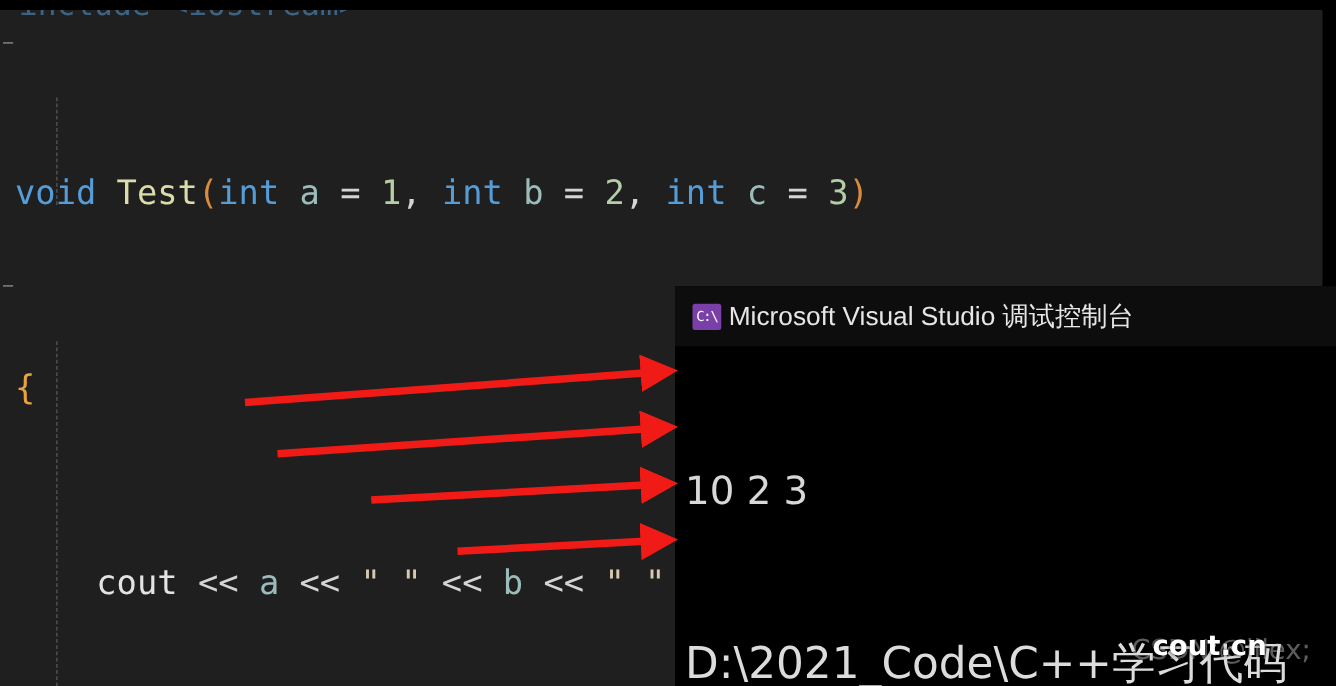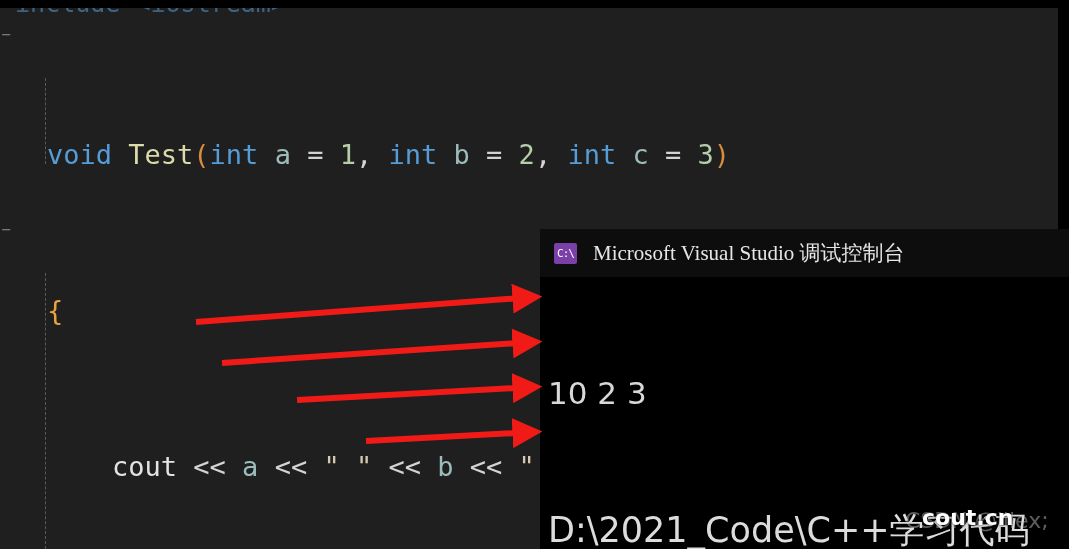--- a/index.html
+++ b/index.html
@@ -62,21 +62,21 @@
   #code {
     position: absolute;
     left: 12px;
     top: 10px;
     white-space: pre;
     font-size: 27px;
     line-height: 39px;
     letter-spacing: 0px;
     color: #d4d4d4;
   }
-  .ln { height: 39px; position: relative; margin-left: 35px; }
+  .ln { height: 39px; position: relative; }
 
   
   .kw   { color: #569cd6; }          
   .fn   { color: #dcdcaa; }          
   .var  { color: #9cbcbc; }          
   .num  { color: #b5cea8; }          
   .op   { color: #d4d4d4; }          
   .paren{ color: #da8c3e; }          
   .brace{ color: #e8a33d; }          
   .str  { color: #d6c9b0; }          
@@ -114,23 +114,23 @@
     color: #ffffff;
     font-size: 11px;
     font-family: "DejaVu Sans Mono", monospace;
     display: flex;
     align-items: center;
     justify-content: center;
     letter-spacing: -1px;
     flex: none;
   }
   #console-title {
-    margin-left: 16px;
+    margin-left: 6px;
     color: #e6e6e6;
-    font-family: Liberation Serif, serif;
+    font-family: Liberation Sans, sans-serif;
     font-size: 21px;
     white-space: nowrap;
   }
   #console-body {
     position: absolute;
     left: 8px;
     top: 52px;
     right: 0;
     bottom: 0;
     color: #d8d8d8;

